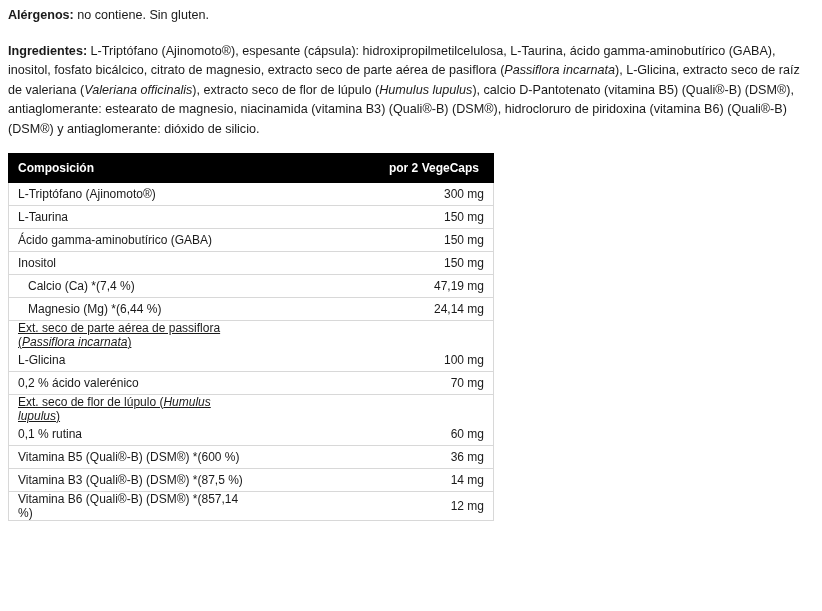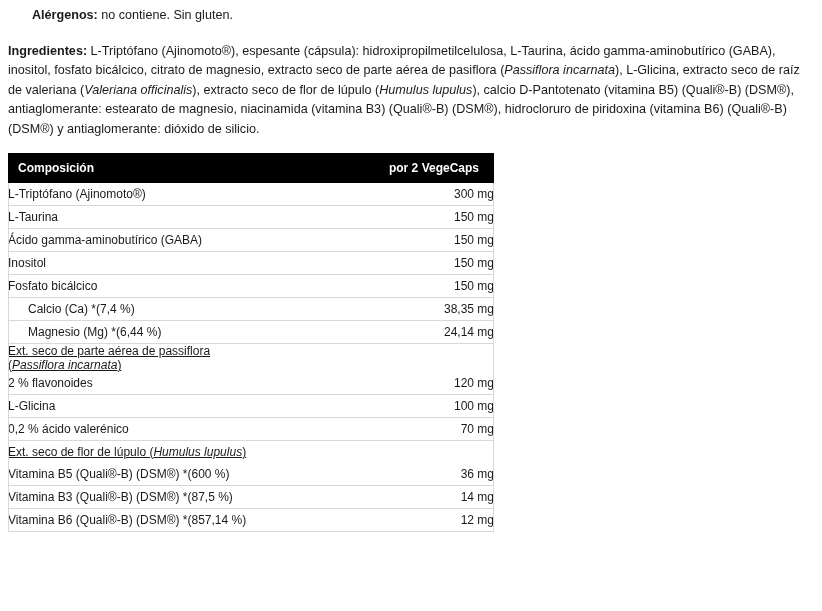--- a/index.html
+++ b/index.html
@@ -19,21 +19,21 @@
     padding: 6px 8px 0 8px;
     box-sizing: border-box;
     width: 822px;
   }
   .para {
     font-size: 12.6px;
     line-height: 1.55;
     margin: 0 0 14px 0;
     text-align: left;
   }
-  .para.first { margin-bottom: 16px; margin-left: 24px; }
+  .para.first { margin-bottom: 16px; }
   .lbl { font-weight: bold; }
   .it { font-style: italic; }
 
   
   .tbl-wrap {
     width: 486px;
     margin-top: 4px;
   }
   table.comp {
     border-collapse: collapse;
@@ -60,24 +60,26 @@
   .hdr-row th.right {
     text-align: right;
     padding-right: 15px;
   }
   tr.drow td {
     border-bottom: 1px solid #d8d8d8;
     height: 22px;
   }
   tr.drow td.name {
     text-align: left;
+    padding-left: 10px;
     padding-right: 4px;
   }
   tr.drow td.val {
     text-align: right;
+    padding-right: 10px;
     white-space: nowrap;
     width: 120px;
   }
   tr.drow.sub td.name {
     padding-left: 20px;
   }
   tr.drow.noline td {
     border-bottom: none;
     text-decoration: underline;
   }
@@ -136,51 +138,47 @@
               <td class="val">150 mg</td>
             </tr>
             <tr class="drow">
               <td class="name">Ácido gamma-aminobutírico (GABA)</td>
               <td class="val">150 mg</td>
             </tr>
             <tr class="drow">
               <td class="name">Inositol</td>
               <td class="val">150 mg</td>
             </tr>
-            <tr class="drow">
-              <td class="name">Fosfato bicálcico</td>
-              <td class="val">150 mg</td>
-            </tr>
             <tr class="drow sub">
               <td class="name">Calcio (Ca) *(7,4 %)</td>
-              <td class="val">38,35 mg</td>
+              <td class="val">47,19 mg</td>
             </tr>
             <tr class="drow sub">
               <td class="name">Magnesio (Mg) *(6,44 %)</td>
               <td class="val">24,14 mg</td>
             </tr>
             <tr class="drow noline">
               <td class="name">Ext. seco de parte aérea de passiflora (<span class="it">Passiflora incarnata</span>)</td>
               <td class="val"></td>
-            </tr>
-            <tr class="drow">
-              <td class="name">2 % flavonoides</td>
-              <td class="val">120 mg</td>
             </tr>
             <tr class="drow">
               <td class="name">L-Glicina</td>
               <td class="val">100 mg</td>
             </tr>
             <tr class="drow">
               <td class="name">0,2 % ácido valerénico</td>
               <td class="val">70 mg</td>
             </tr>
             <tr class="drow noline">
               <td class="name">Ext. seco de flor de lúpulo (<span class="it">Humulus lupulus</span>)</td>
               <td class="val"></td>
+            </tr>
+            <tr class="drow">
+              <td class="name">0,1 % rutina</td>
+              <td class="val">60 mg</td>
             </tr>
             <tr class="drow">
               <td class="name">Vitamina B5 (Quali®-B) (DSM®) *(600 %)</td>
               <td class="val">36 mg</td>
             </tr>
             <tr class="drow">
               <td class="name">Vitamina B3 (Quali®-B) (DSM®) *(87,5 %)</td>
               <td class="val">14 mg</td>
             </tr>
             <tr class="drow">

